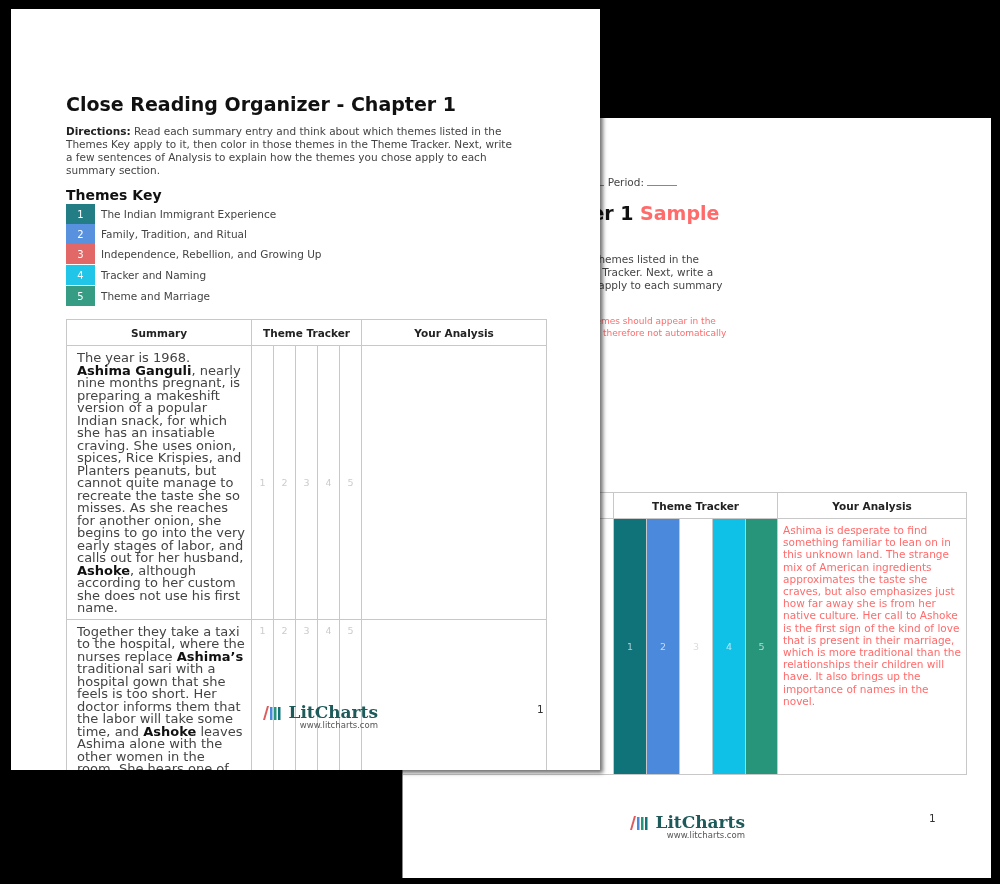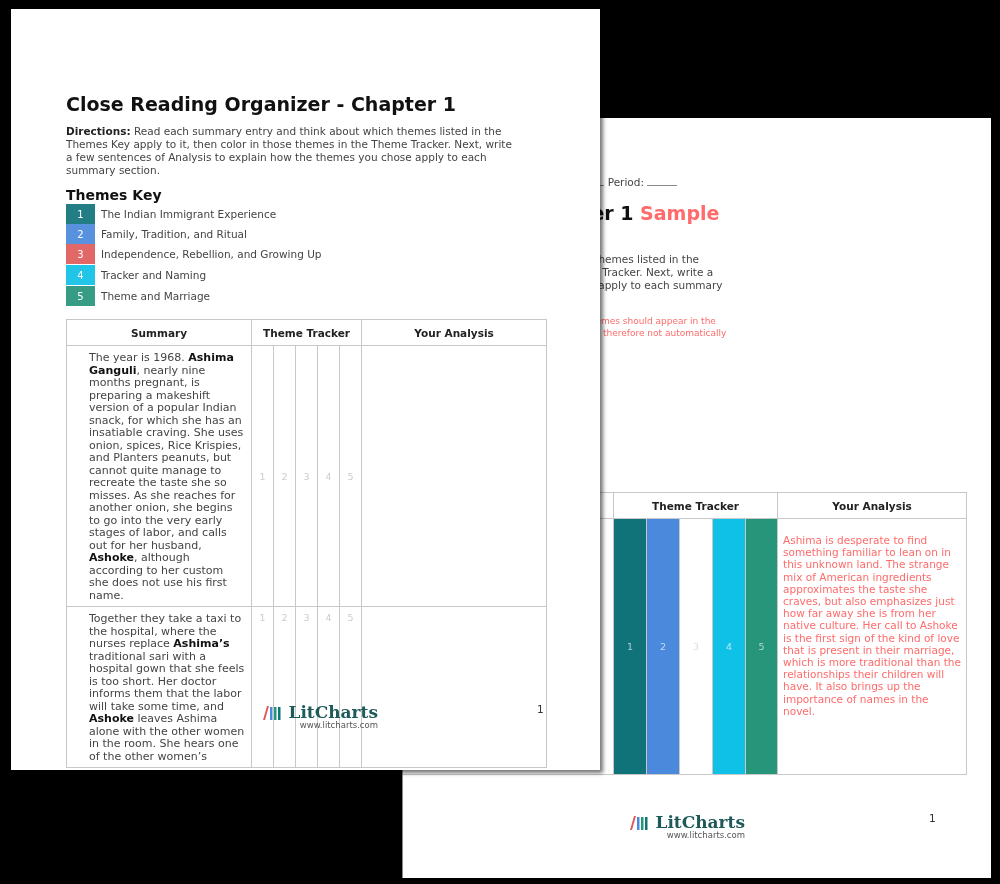--- a/index.html
+++ b/index.html
@@ -16,26 +16,26 @@
   .directions b { color:#222; }
   .note { position:absolute; font-size:9px; line-height:11.5px; color:#ff6b6b; white-space:nowrap; }
   .key-title { position:absolute; font-size:14px; font-weight:bold; color:#111; }
   .key-row { position:absolute; height:20px; display:flex; align-items:center; }
   .key-swatch { width:29px; height:20px; color:#fff; font-size:10px; display:flex; align-items:center; justify-content:center; opacity:0.92; }
   .key-label { margin-left:6px; font-size:10.5px; color:#444; white-space:nowrap; }
   .back-key-label { position:absolute; font-size:10.5px; color:#444; white-space:nowrap; }
   table.org { position:absolute; border-collapse:collapse; table-layout:fixed; }
   table.org th { font-size:10.5px; font-weight:bold; color:#222; height:23px; border:1px solid #c8c8c8; }
   table.org td { border:1px solid #c8c8c8; vertical-align:top; }
-  .summary-cell { font-size:11px; line-height:12.5px; color:#444; padding:6px 5px 4px 22px; }
+  .summary-cell { font-size:13px; line-height:12.5px; color:#444; padding:6px 5px 4px 10px; }
   .summary-cell b { color:#111; }
   .trk { text-align:center; font-size:9.5px; color:#ccc; padding:0; }
   .trk.mid { vertical-align:middle; }
   .trk.top { padding-top:5px; }
-  .analysis-red { font-size:10.5px; line-height:12.2px; color:#ff6b6b; padding:15px 5px; }
+  .analysis-red { font-size:10.5px; line-height:12.2px; color:#ff6b6b; padding:5px 5px; }
   .logo { position:absolute; text-align:right; }
   .logo-mark { display:inline-block; vertical-align:middle; }
   .logo-text { font-family:"DejaVu Serif", serif; font-weight:bold; font-size:17px; color:#1f5a5a; vertical-align:middle; }
   .logo-url { font-size:8.5px; color:#555; margin-top:-2px; }
   .page-num { position:absolute; font-size:10.5px; color:#333; }
 </style>
 </head>
 <body>
 
 <div class="page" id="page-back">

